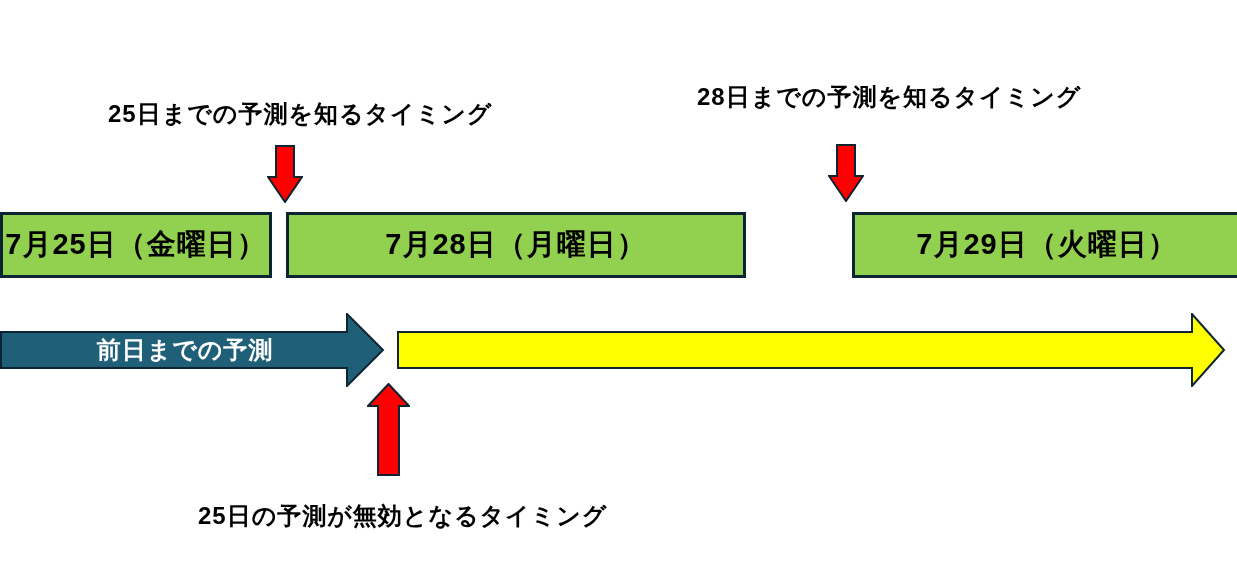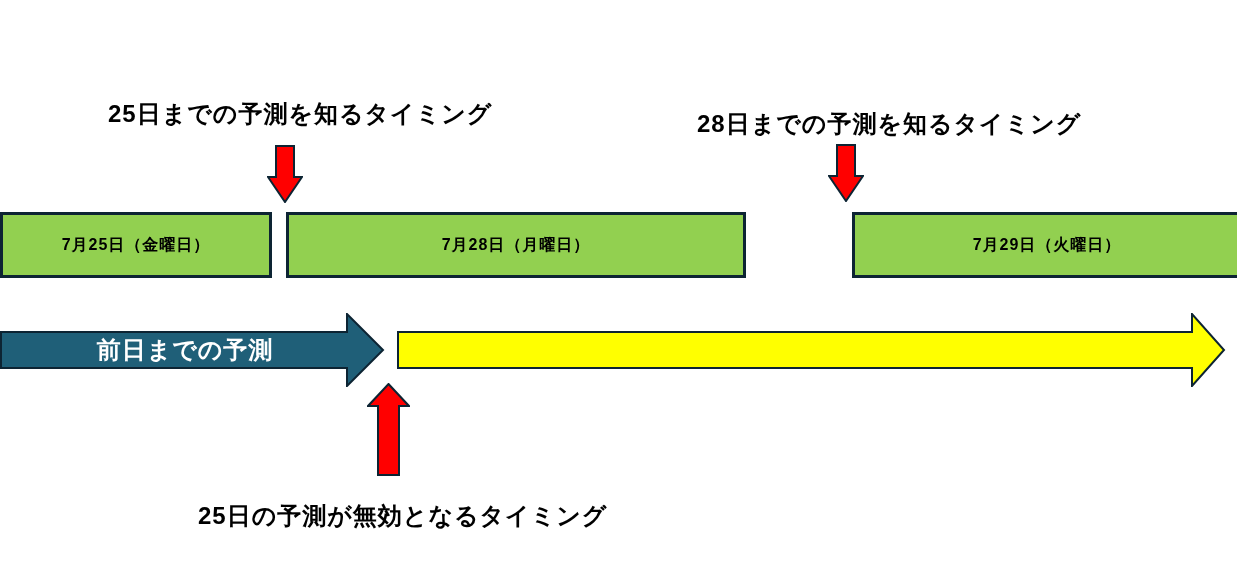--- a/index.html
+++ b/index.html
@@ -29,21 +29,21 @@
     top: 212px;
     height: 66px;
     box-sizing: border-box;
     background: #92D050;
     border: 3px solid #0D2433;
     display: flex;
     align-items: center;
     justify-content: center;
   }
   .day-box .day-label {
-    font-size: 16px;
+    font-size: 29px;
     font-weight: bold;
     color: #000000;
     letter-spacing: 1px;
     white-space: nowrap;
   }
   .shape-svg {
     position: absolute;
     display: block;
   }
   .shape-svg polygon {
@@ -67,21 +67,21 @@
   .flow-label.light { color: #FFFFFF; }
   .flow-label.dark  { color: #000000; }
 </style>
 </head>
 <body>
 
 <div class="canvas">
 
   <div class="annotation" style="left:108px; top:99px;">25日までの予測を知るタイミング</div>
 
-  <div class="annotation" style="left:697px; top:109px;">28日までの予測を知るタイミング</div>
+  <div class="annotation" style="left:697px; top:82px;">28日までの予測を知るタイミング</div>
 
   <svg class="shape-svg" style="left:267px; top:145px;" width="36" height="58" viewBox="0 0 36 58">
     <polygon points="9,1 27,1 27,32 35,32 18,57 1,32 9,32" fill="#FF0000"></polygon>
   </svg>
 
   <svg class="shape-svg" style="left:828px; top:144px;" width="36" height="58" viewBox="0 0 36 58">
     <polygon points="9,1 27,1 27,32 35,32 18,57 1,32 9,32" fill="#FF0000"></polygon>
   </svg>
 
   <div class="day-box" style="left:0px; width:272px;">

